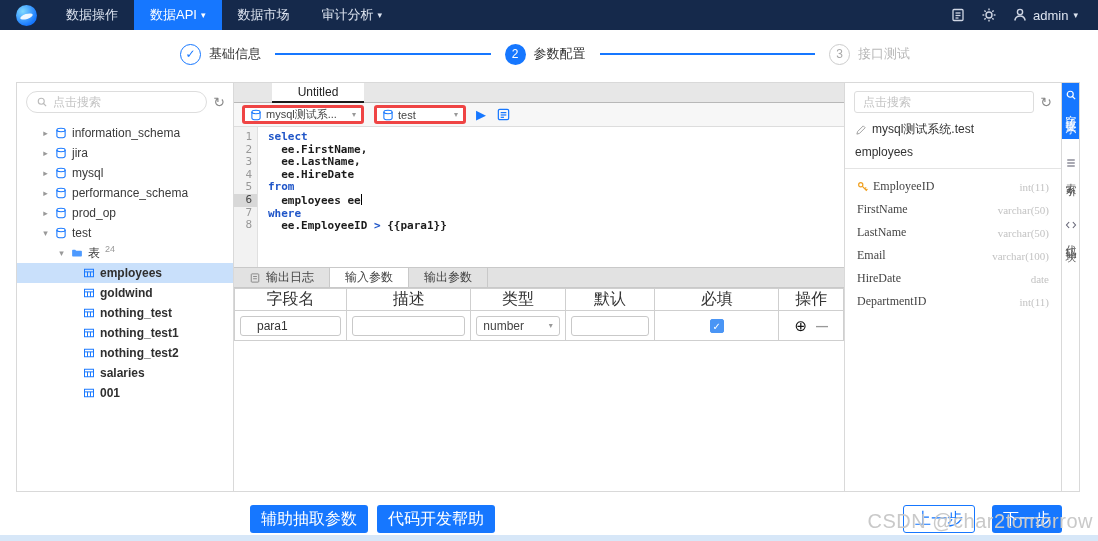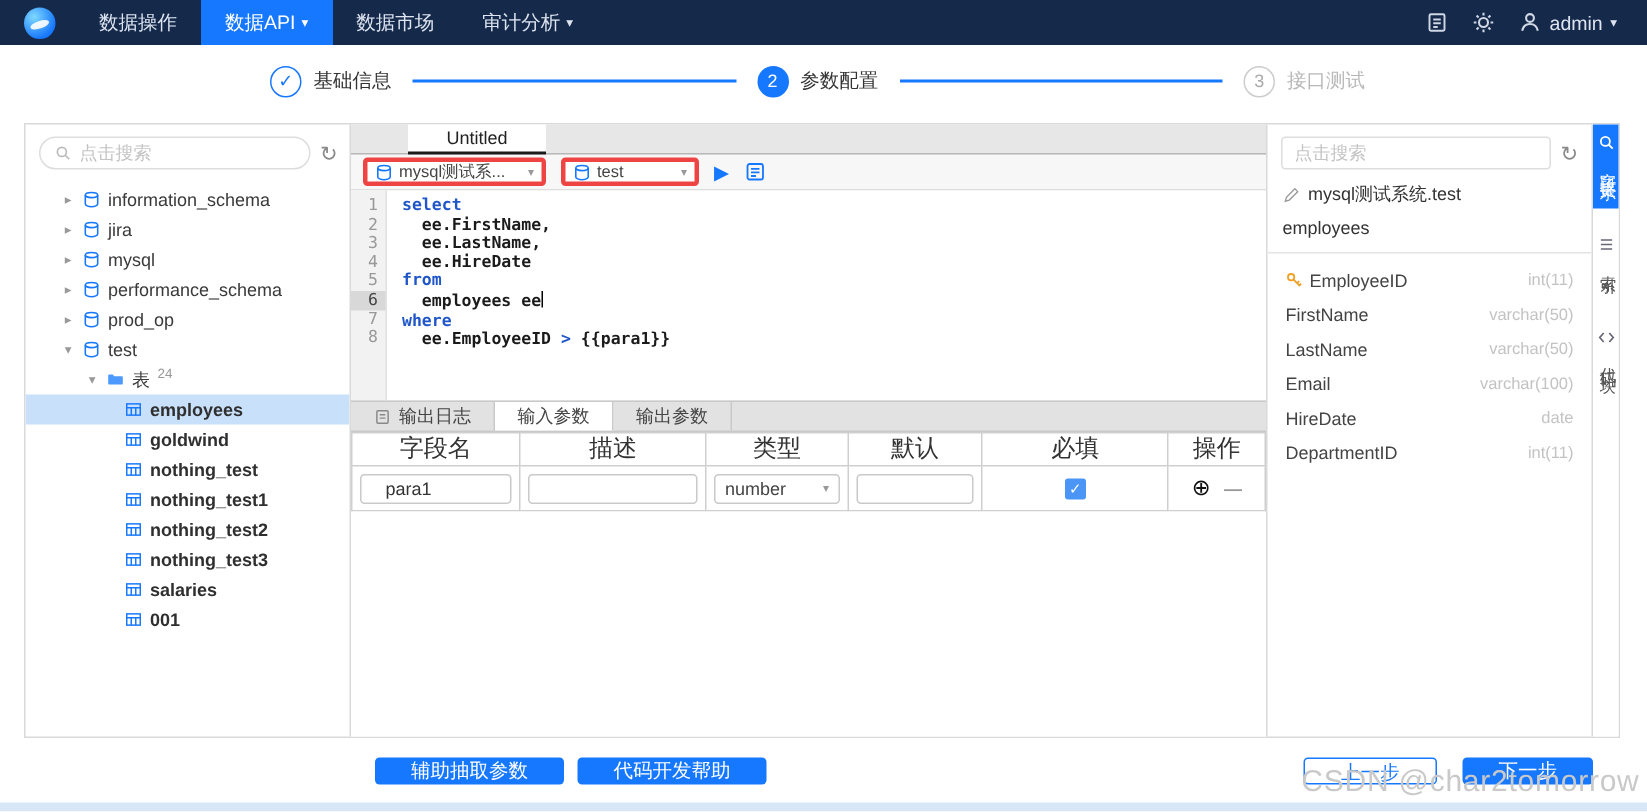--- a/index.html
+++ b/index.html
@@ -89,36 +89,36 @@
   .pfill { flex: 1; background: #fff; }
 
   
   .fields { width: 217px; border-left: 1px solid #d9d9d9; display: flex; flex-direction: column; }
   .fsearch { display: flex; align-items: center; gap: 6px; padding: 8px 9px 6px 9px; }
   .frect { flex: 1; height: 22px; border: 1px solid #ddd; border-radius: 3px; display: flex; align-items: center; padding: 0 8px; }
   .ftitle { padding: 2px 10px 9px 10px; border-bottom: 1px solid #e4e4e4; }
   .ftline1 { display: flex; align-items: center; gap: 5px; font-size: 12px; color: #333; }
   .ftline2 { margin-top: 7px; font-size: 12px; color: #333; }
   .flist { padding-top: 6px; }
-  .frow { height: 23px; display: flex; align-items: center; padding: 0 12px; font-size: 12px; color: #444; }
+  .frow { height: 23px; display: flex; align-items: center; padding: 0 12px; font-size: 12px; color: #444; font-family: Liberation Serif, serif; }
   .fname { display: flex; align-items: center; gap: 4px; }
   .ftype { margin-left: auto; color: #c3c3c3; font-size: 11px; }
 
   
   .rail { width: 18px; border-left: 1px solid #d9d9d9; display: flex; flex-direction: column; background: #fff; }
   .rsec { display: flex; flex-direction: column; align-items: center; padding: 6px 0 5px 0; gap: 5px; color: #555; cursor: pointer; }
   .rsec.active { background: #1677ff; color: #fff; }
   .rsec + .rsec { margin-top: 12px; }
   .rlabel { writing-mode: vertical-rl; letter-spacing: 3px; font-size: 11px; }
   .rchev { font-size: 10px; }
 
   
   .footer-left { position: absolute; left: 250px; top: 505px; display: flex; gap: 9px; z-index: 2; }
   .footer-right { position: absolute; right: 36px; top: 505px; display: flex; gap: 17px; z-index: 2; }
-  .btn { height: 18px; padding: 0 24px; background: #1677ff; color: #fff; border: none; border-radius: 3px; font-size: 13px; cursor: pointer; font-family: inherit; }
+  .btn { height: 28px; padding: 0 11px; background: #1677ff; color: #fff; border: none; border-radius: 3px; font-size: 16px; cursor: pointer; font-family: inherit; }
   .btn.ghost { background: #fff; color: #1677ff; border: 1px solid #1677ff; }
 
   .watermark { position: absolute; right: 5px; bottom: 8px; font-size: 20px; color: #c9c9c9; z-index: 5; pointer-events: none; letter-spacing: .5px; }
   .bottomstrip { position: absolute; left: 0; right: 0; bottom: 0; height: 6px; background: #d7e7f8; }
 </style>
 </head>
 <body>
 
 <div class="navbar">
   <div class="logo"></div>
@@ -327,31 +327,20 @@
         </div>
         <div class="trow table">
           <span class="icn sm">
             <svg viewBox="0 0 16 16">
               <rect x="2" y="3" width="12" height="10" fill="none" stroke="#1677ff" stroke-width="1.3"></rect>
               <line x1="2" y1="6.5" x2="14" y2="6.5" stroke="#1677ff" stroke-width="1.3"></line>
               <line x1="6" y1="6.5" x2="6" y2="13" stroke="#1677ff" stroke-width="1.3"></line>
               <line x1="10" y1="6.5" x2="10" y2="13" stroke="#1677ff" stroke-width="1.3"></line>
             </svg>
           </span>
-          <span class="tname">nothing_test3</span>
-        </div>
-        <div class="trow table">
-          <span class="icn sm">
-            <svg viewBox="0 0 16 16">
-              <rect x="2" y="3" width="12" height="10" fill="none" stroke="#1677ff" stroke-width="1.3"></rect>
-              <line x1="2" y1="6.5" x2="14" y2="6.5" stroke="#1677ff" stroke-width="1.3"></line>
-              <line x1="6" y1="6.5" x2="6" y2="13" stroke="#1677ff" stroke-width="1.3"></line>
-              <line x1="10" y1="6.5" x2="10" y2="13" stroke="#1677ff" stroke-width="1.3"></line>
-            </svg>
-          </span>
           <span class="tname">salaries</span>
         </div>
         <div class="trow table">
           <span class="icn sm">
             <svg viewBox="0 0 16 16">
               <rect x="2" y="3" width="12" height="10" fill="none" stroke="#1677ff" stroke-width="1.3"></rect>
               <line x1="2" y1="6.5" x2="14" y2="6.5" stroke="#1677ff" stroke-width="1.3"></line>
               <line x1="6" y1="6.5" x2="6" y2="13" stroke="#1677ff" stroke-width="1.3"></line>
               <line x1="10" y1="6.5" x2="10" y2="13" stroke="#1677ff" stroke-width="1.3"></line>
             </svg>

